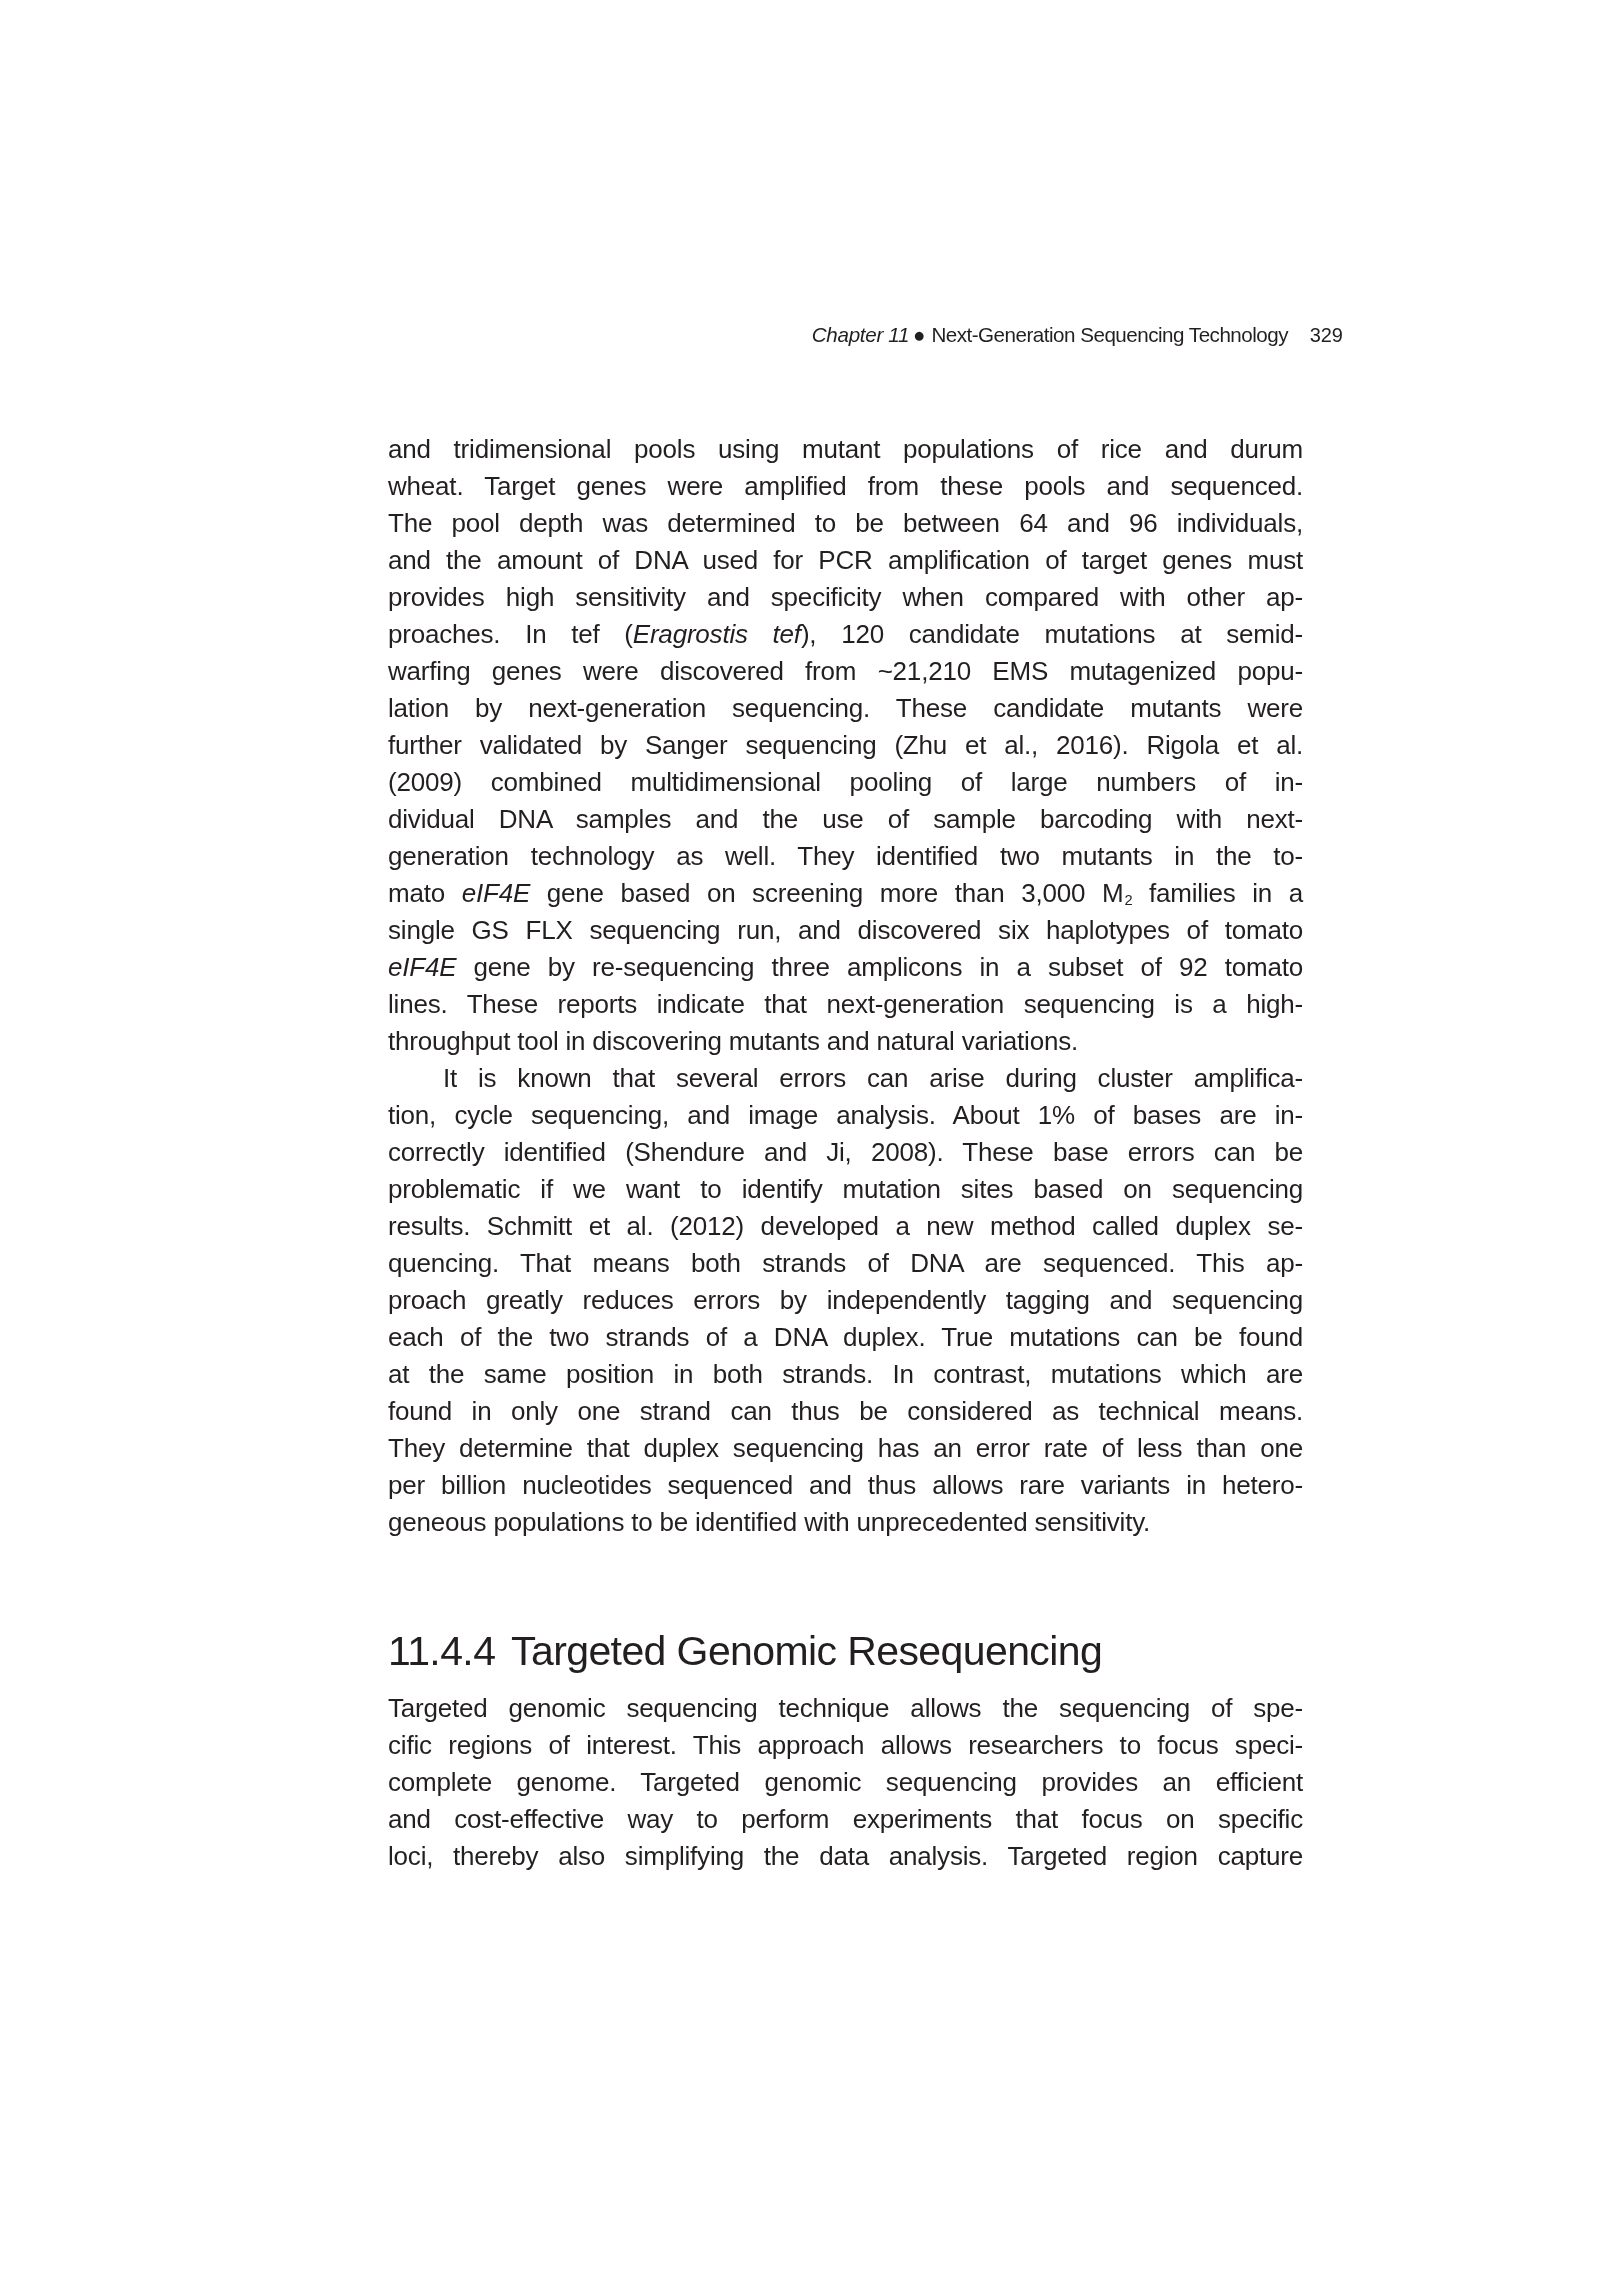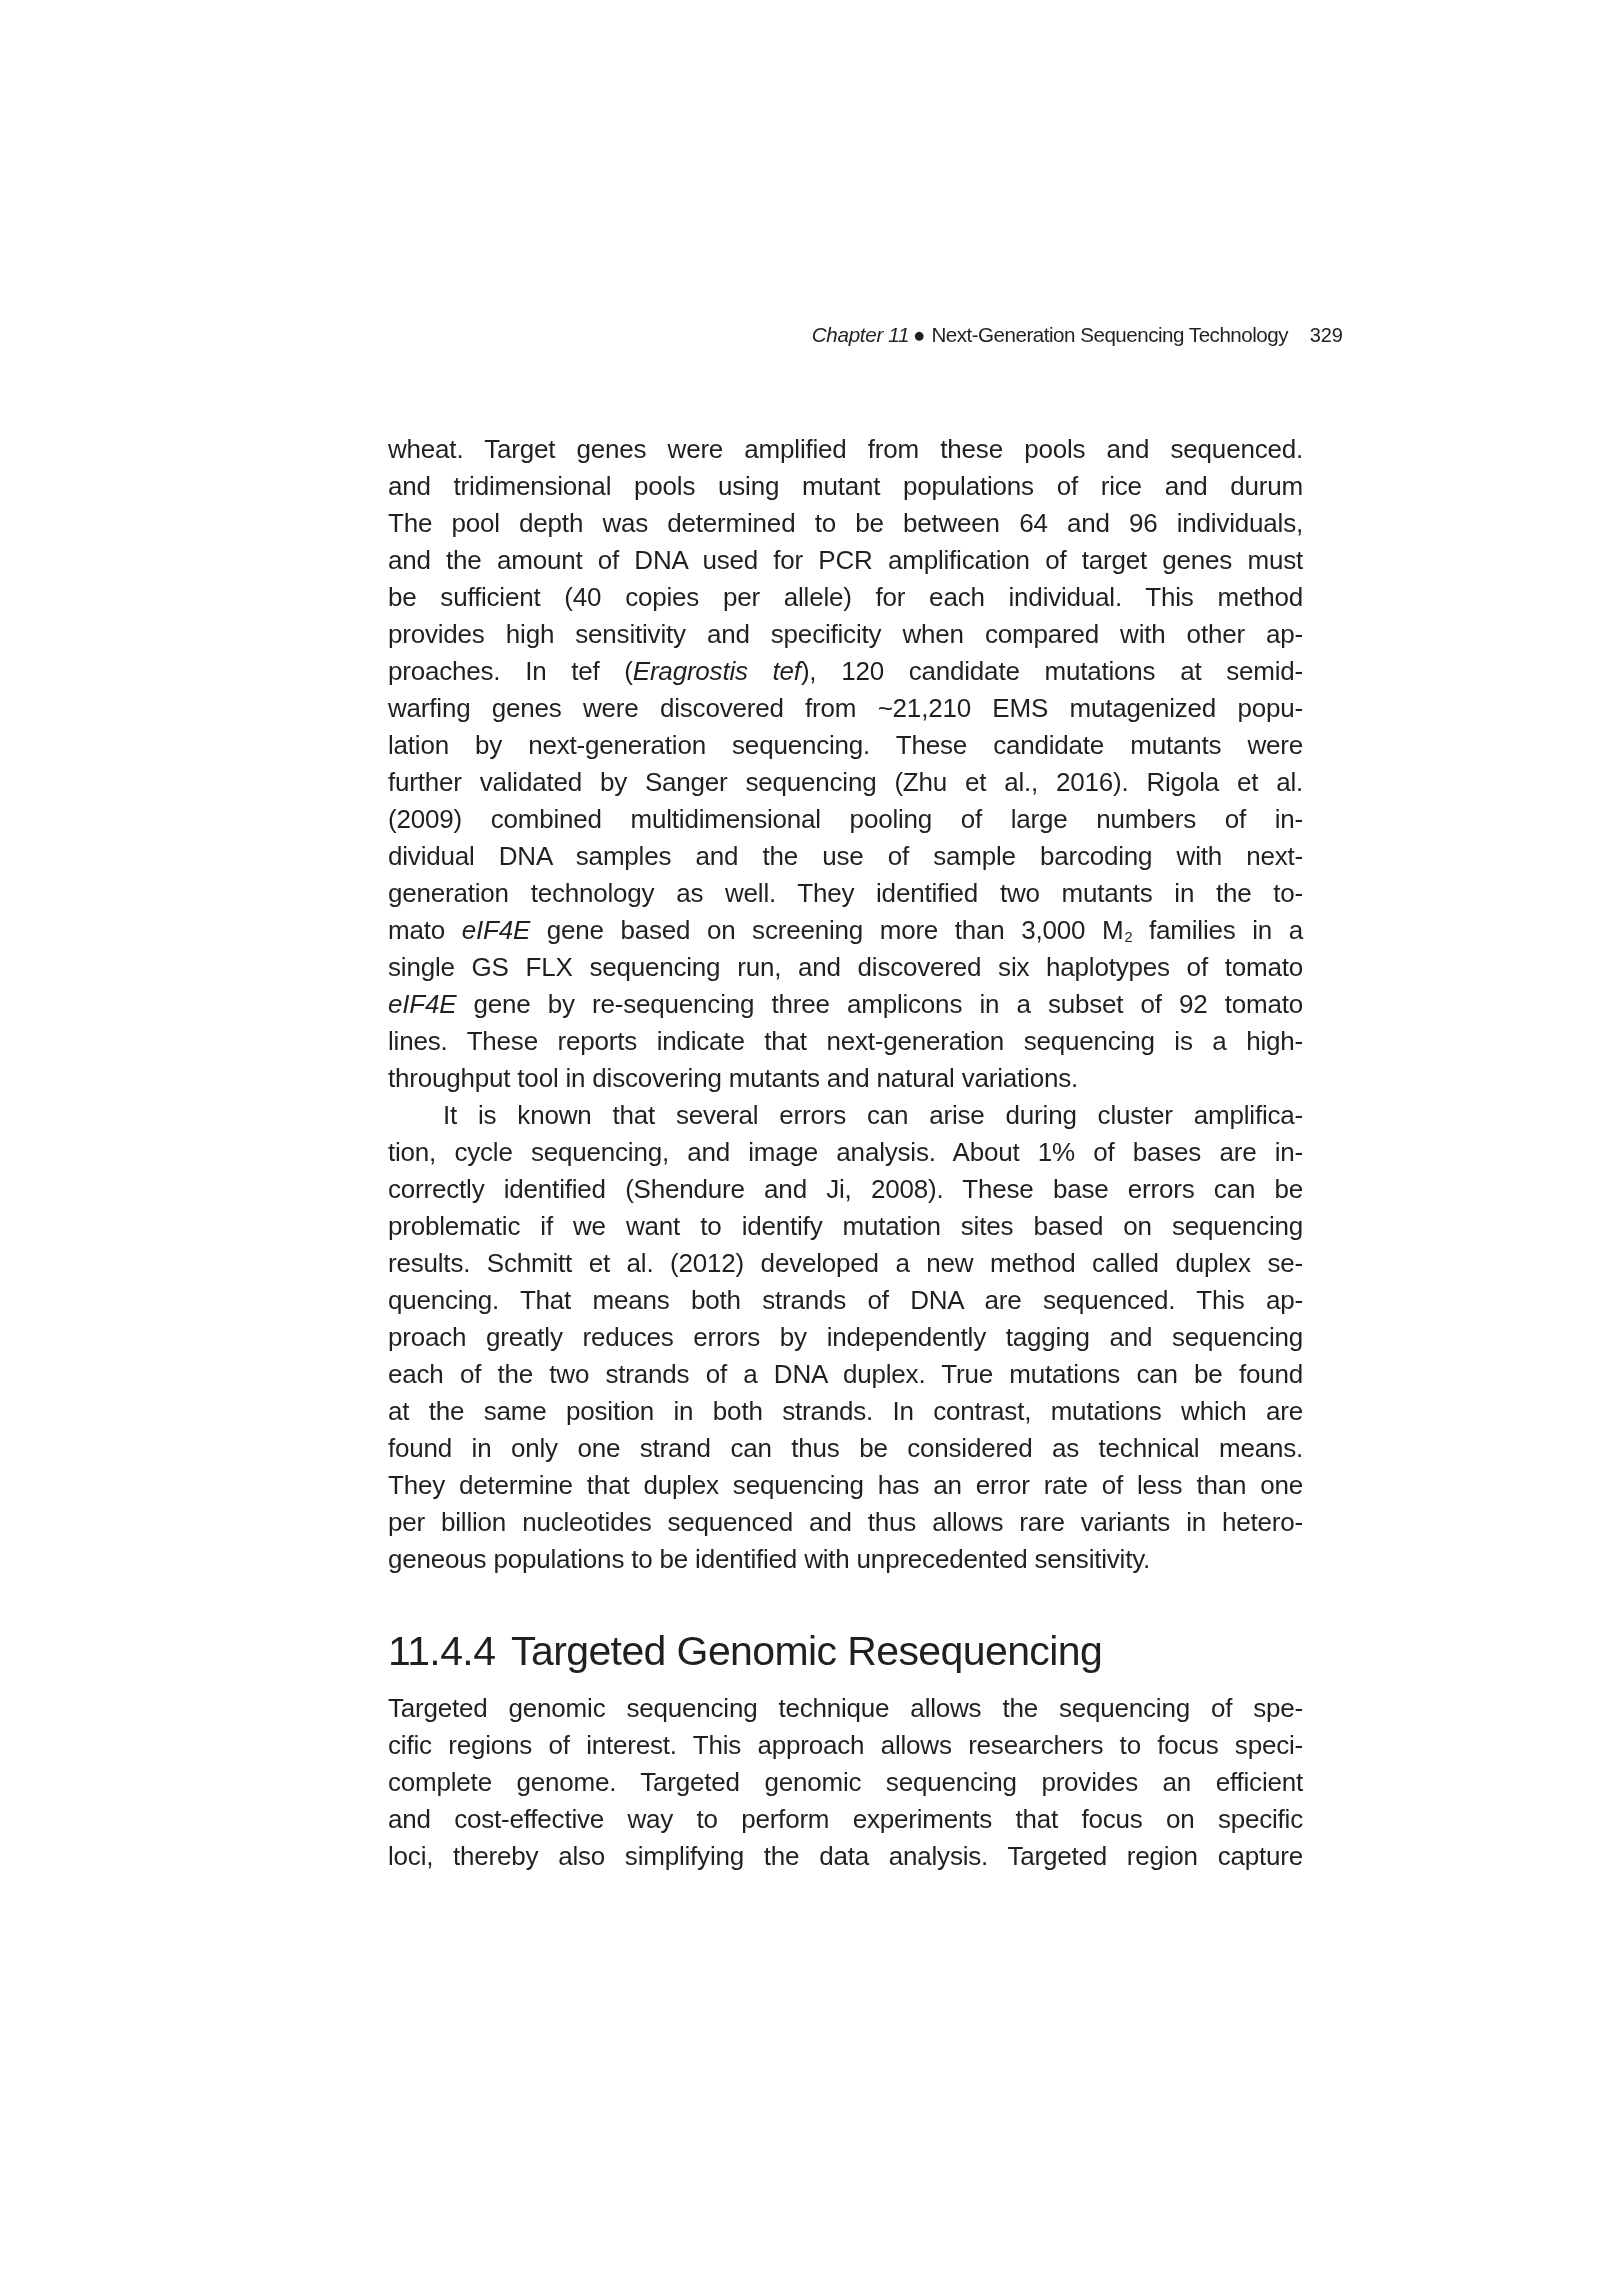--- a/index.html
+++ b/index.html
@@ -78,25 +78,24 @@
     #para3 { top: 1690px; }
   </style>
 </head>
 <body>
 
 <div class="running-head">
   <span class="chap">Chapter 11</span><span class="bullet">●</span><span class="title">Next-Generation Sequencing Technology</span><span class="page-no">329</span>
 </div>
 
 <div class="body-text" id="para1">
+  <span class="line"><span>and tridimensional pools using mutant populations of rice and durum</span></span>
   <span class="line"><span>wheat. Target genes were amplified from these pools and sequenced.</span></span>
-  <span class="line"><span>and tridimensional pools using mutant populations of rice and durum</span></span>
   <span class="line"><span>The pool depth was determined to be between 64 and 96 individuals,</span></span>
   <span class="line"><span>and the amount of DNA used for PCR amplification of target genes must</span></span>
-  <span class="line"><span>be sufficient (40 copies per allele) for each individual. This method</span></span>
   <span class="line"><span>provides high sensitivity and specificity when compared with other ap-</span></span>
   <span class="line"><span>proaches. In tef (</span><span class="it">Eragrostis tef</span><span>), 120 candidate mutations at semid-</span></span>
   <span class="line"><span>warfing genes were discovered from ~21,210 EMS mutagenized popu-</span></span>
   <span class="line"><span>lation by next-generation sequencing. These candidate mutants were</span></span>
   <span class="line"><span>further validated by Sanger sequencing (Zhu et al., 2016). Rigola et al.</span></span>
   <span class="line"><span>(2009) combined multidimensional pooling of large numbers of in-</span></span>
   <span class="line"><span>dividual DNA samples and the use of sample barcoding with next-</span></span>
   <span class="line"><span>generation technology as well. They identified two mutants in the to-</span></span>
   <span class="line"><span>mato </span><span class="it">eIF4E</span><span> gene based on screening more than 3,000 M</span><span class="sub">2</span><span> families in a</span></span>
   <span class="line"><span>single GS FLX sequencing run, and discovered six haplotypes of tomato</span></span>

